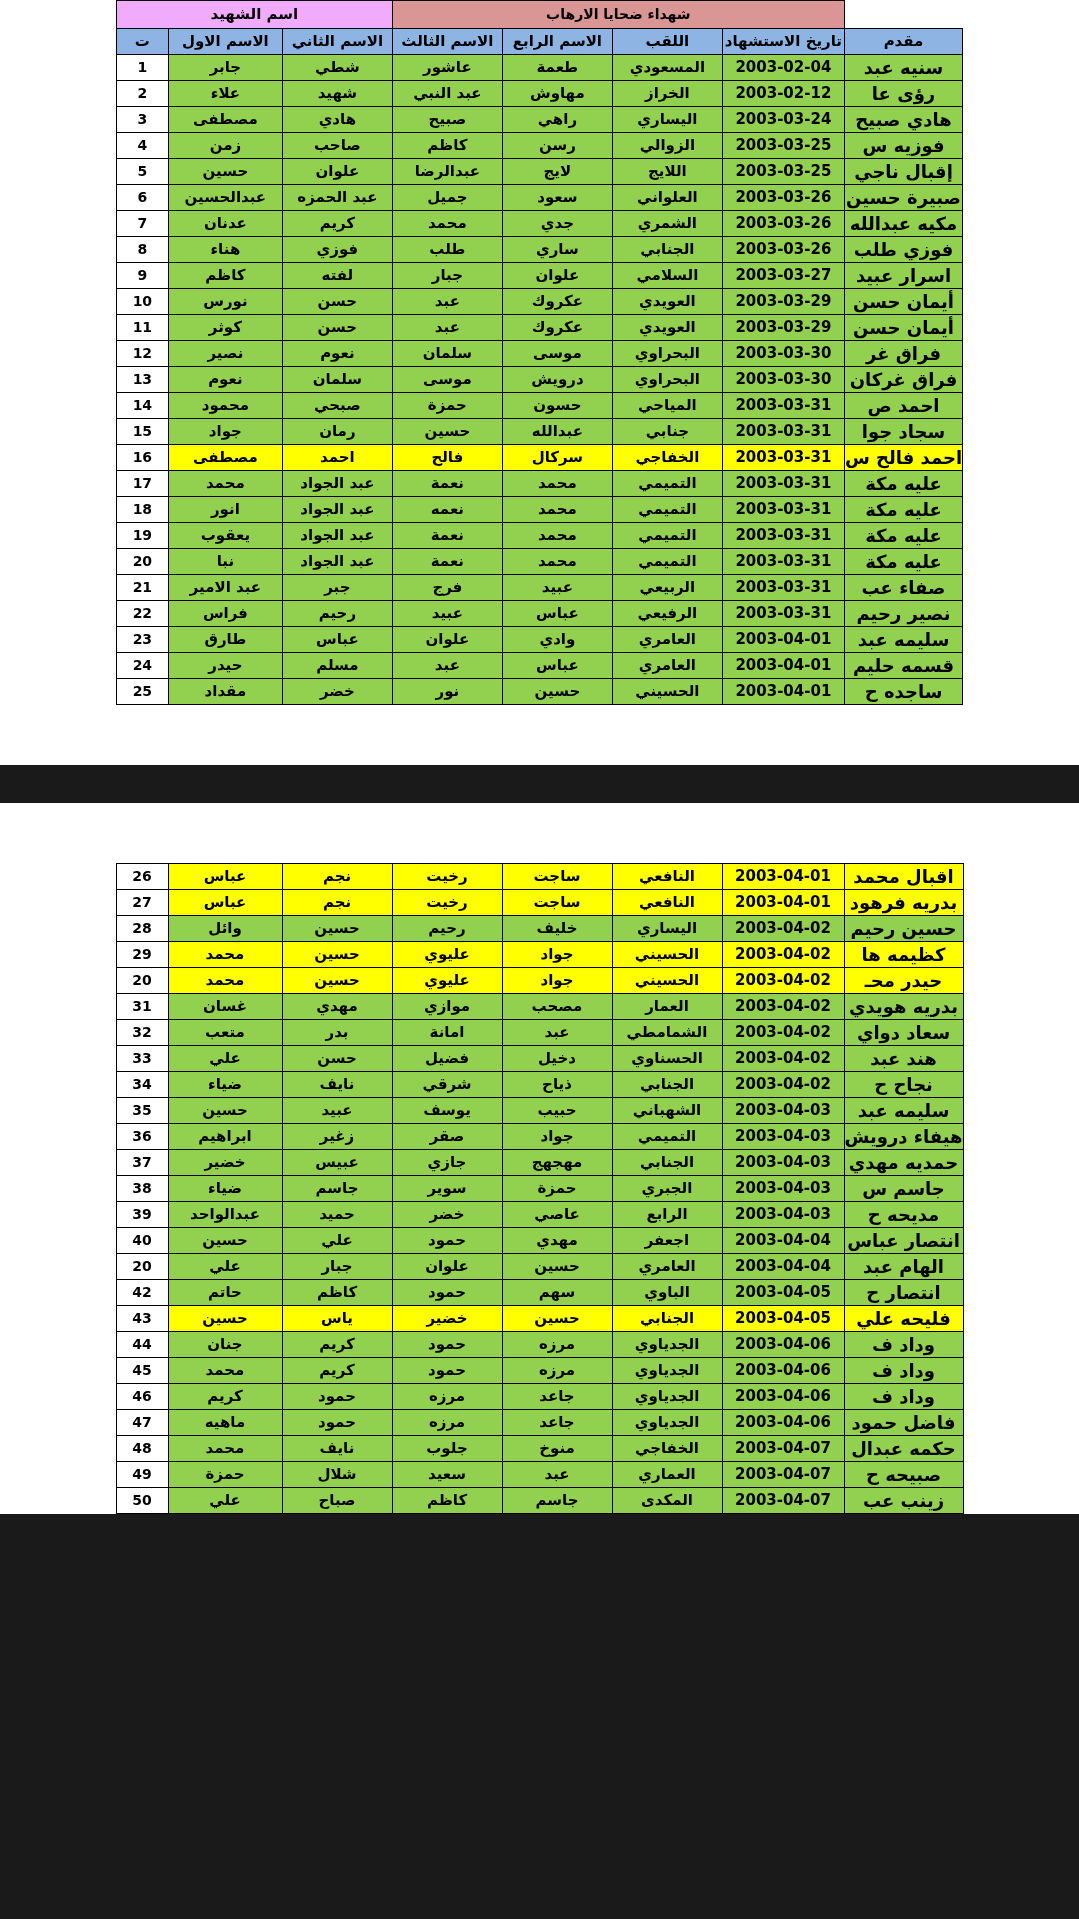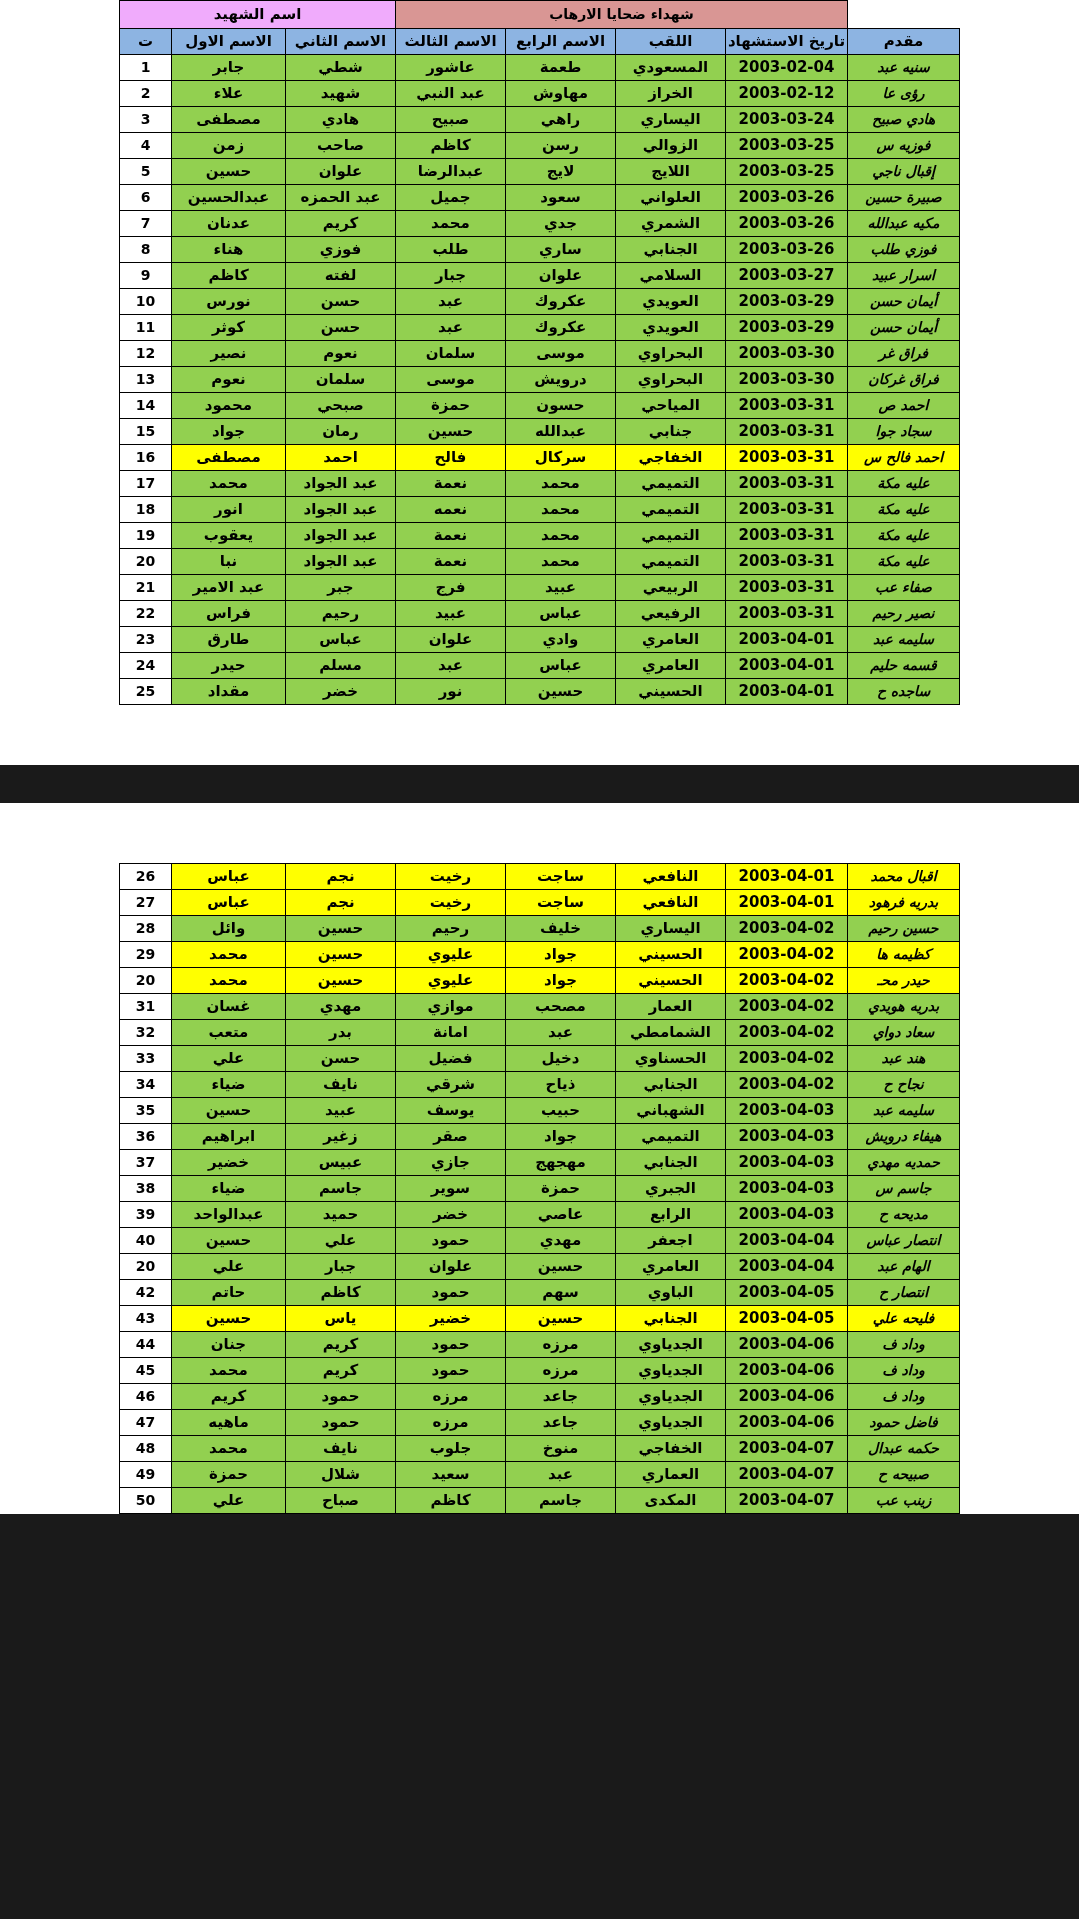--- a/index.html
+++ b/index.html
@@ -81,22 +81,21 @@
     height: 27px;
     line-height: 27px;
   }
   .r-green  { background: #92d050; }
   .r-yellow { background: #ffff00; }
   .idx      { background: #ffffff; font-size: 14px; }
   .date     { font-size: 15px; letter-spacing: 0px; margin-top: 42px; }
   .prov-cell {
     text-align: right;
     padding-right: 4px;
-    font-size: 14px;
-    font-style: italic;
+    font-size: 18px;
   }
 </style>
 </head>
 <body>
 
 <div class="page">
 
   <div class="sheet" style="padding-top:0; padding-bottom:60px;">
     <table class="grid">
       <colgroup>

